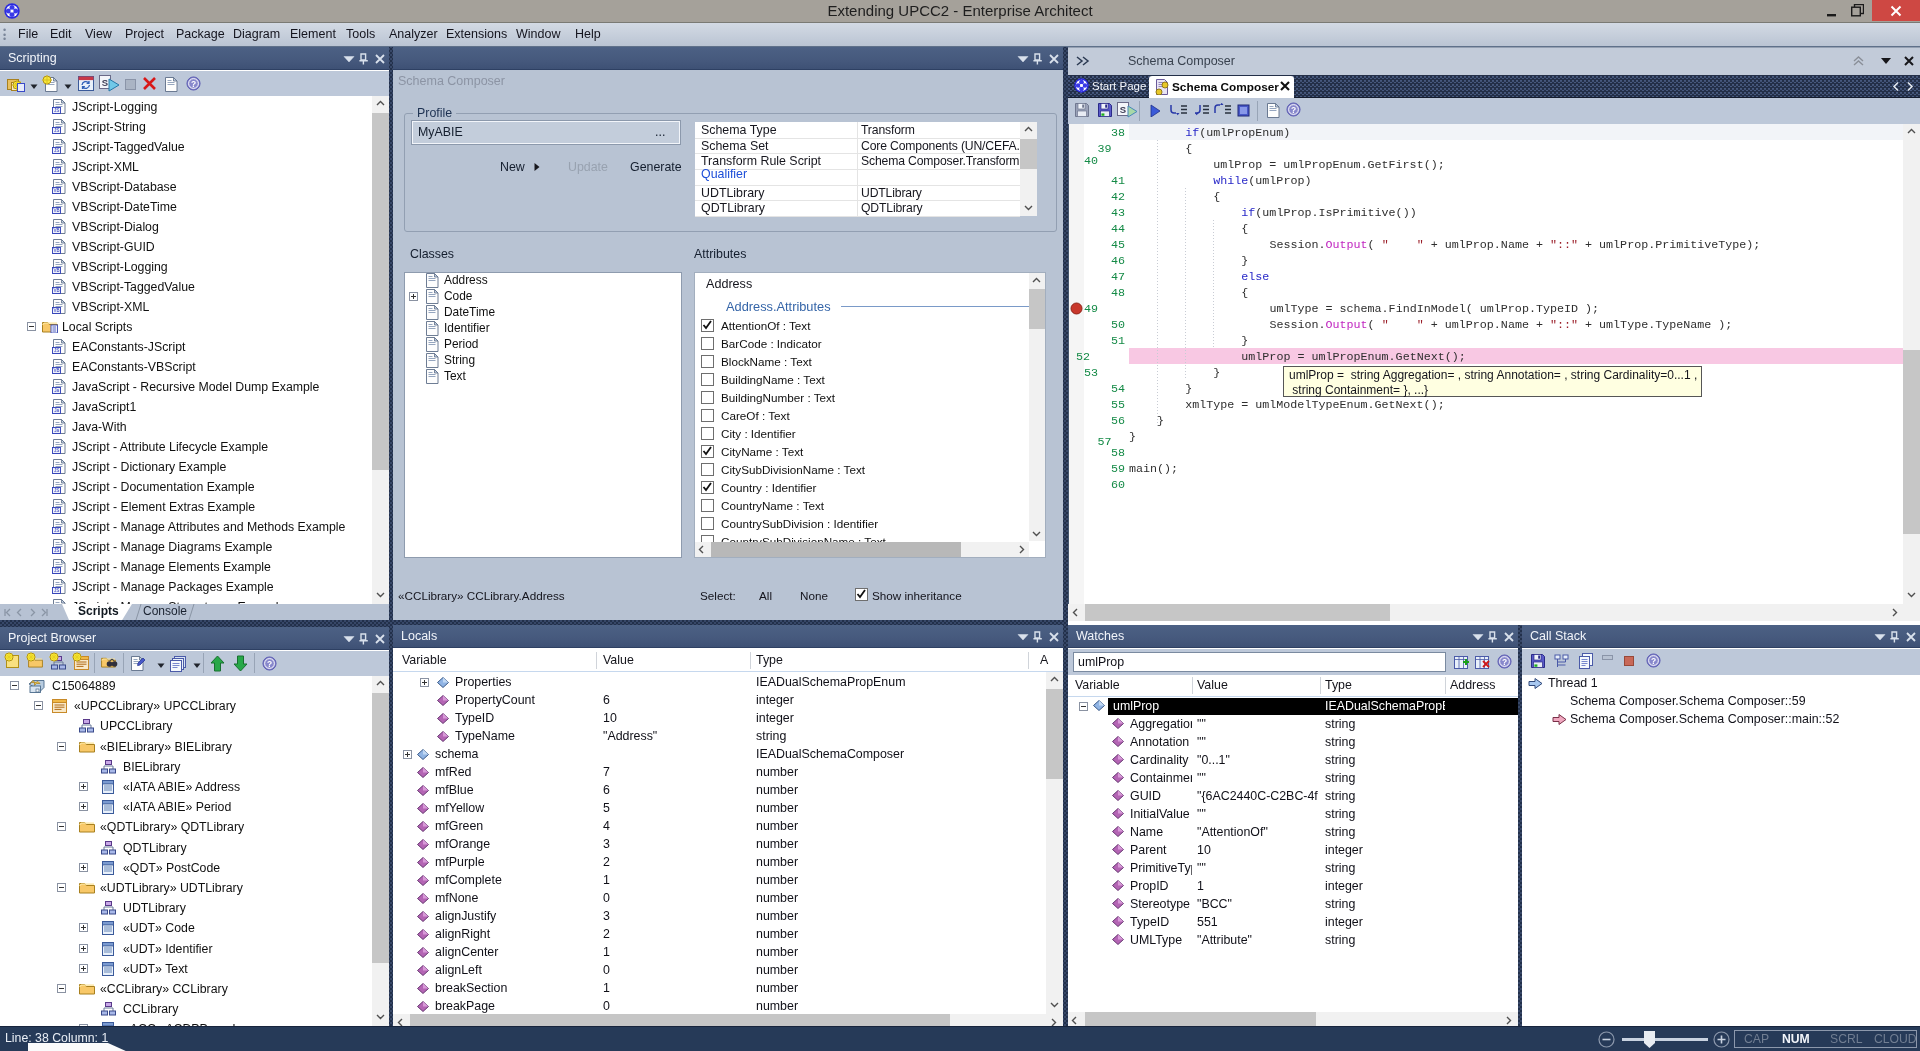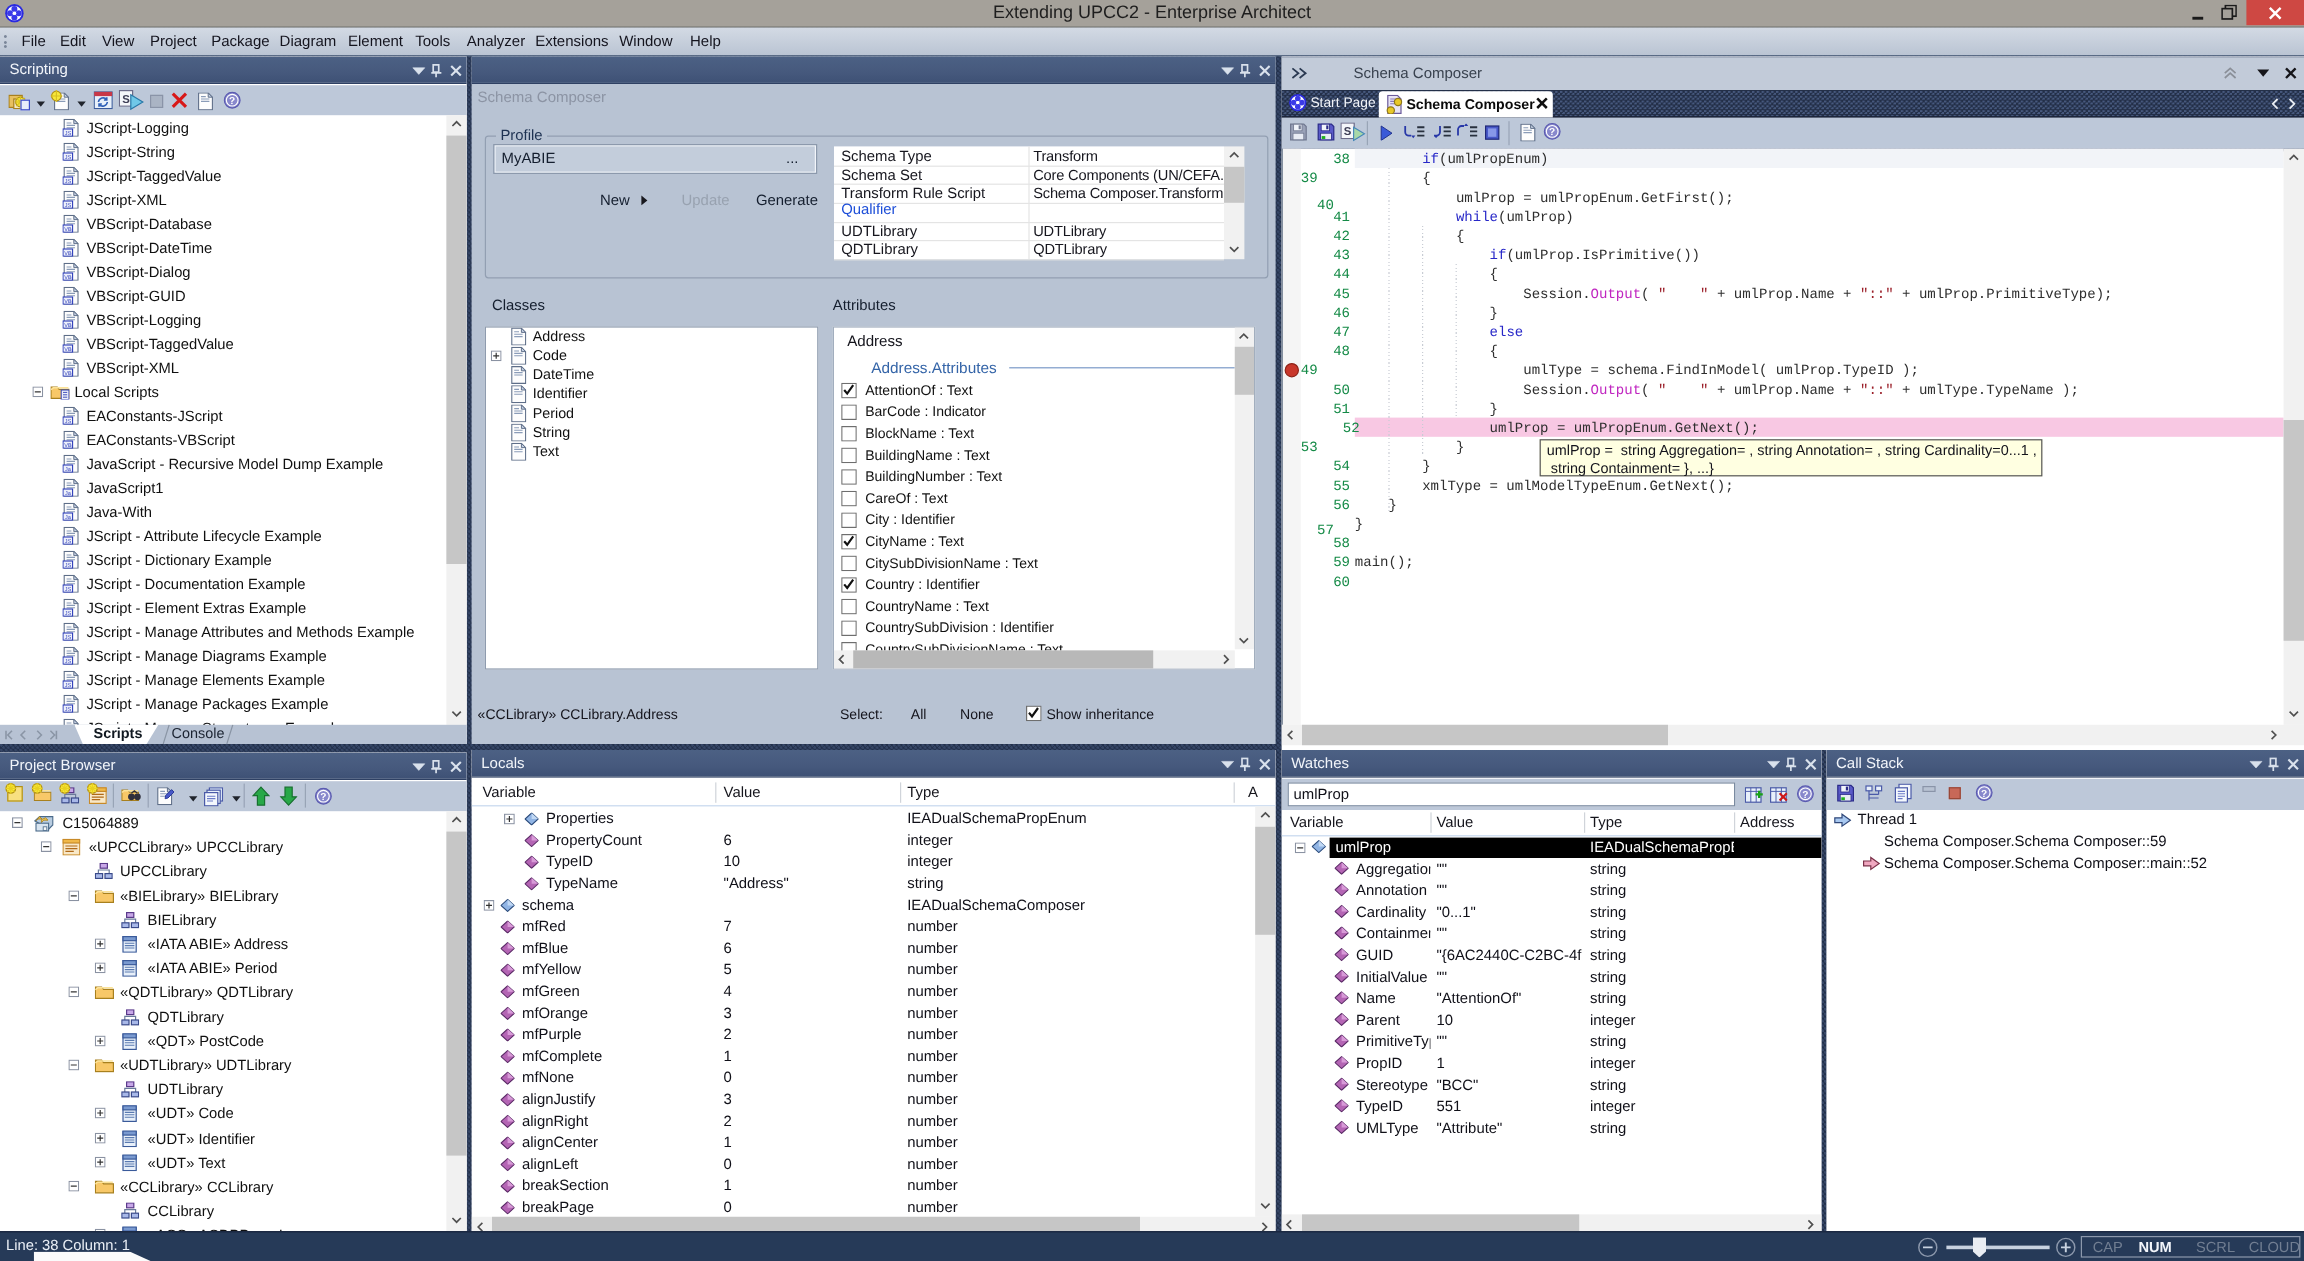--- a/index.html
+++ b/index.html
@@ -909,23 +909,23 @@
 <div class="abs" style="left:61px;top:77px;width:774px;height:16px;background:#F2F4F8"></div>
 <div class="abs" style="left:61px;top:301px;width:774px;height:16px;background:#F8C8E3"></div>
 <div class="abs" style="left:89px;top:93px;width:1px;height:288px;background:repeating-linear-gradient(180deg,#C8CCD4 0 1px,transparent 1px 3px)"></div>
 <div class="abs" style="left:117px;top:141px;width:1px;height:192px;background:repeating-linear-gradient(180deg,#C8CCD4 0 1px,transparent 1px 3px)"></div>
 <div class="abs" style="left:145px;top:173px;width:1px;height:128px;background:repeating-linear-gradient(180deg,#C8CCD4 0 1px,transparent 1px 3px)"></div>
 <svg class="abs" style="left:2px;top:255px" width="13" height="13">
       <circle cx="6.5" cy="6.5" r="5.5" fill="#C8372B" stroke="#8E2318"></circle>
     </svg>
 <div class="abs code" style="left:16px;top:78.5px;width:41px;text-align:right;color:#148A46">38</div>
 <div class="abs code" style="left:117.16px;top:78.5px"><span class="kw">if</span><span class="pl">(umlPropEnum)</span></div>
-<div class="abs code" style="left:16px;top:94.5px;width:41px;text-align:left;color:#148A46">39</div>
+<div class="abs code" style="left:16px;top:94.5px;width:41px;text-align:center;color:#148A46">39</div>
 <div class="abs code" style="left:117.16px;top:94.5px"><span class="pl">{</span></div>
-<div class="abs code" style="left:16px;top:117px;width:41px;text-align:center;color:#148A46">40</div>
+<div class="abs code" style="left:16px;top:107px;width:41px;text-align:left;color:#148A46">40</div>
 <div class="abs code" style="left:145.24px;top:110.5px"><span class="pl">umlProp = umlPropEnum.GetFirst();</span></div>
 <div class="abs code" style="left:16px;top:126.5px;width:41px;text-align:right;color:#148A46">41</div>
 <div class="abs code" style="left:145.24px;top:126.5px"><span class="kw">while</span><span class="pl">(umlProp)</span></div>
 <div class="abs code" style="left:16px;top:142.5px;width:41px;text-align:right;color:#148A46">42</div>
 <div class="abs code" style="left:145.24px;top:142.5px"><span class="pl">{</span></div>
 <div class="abs code" style="left:16px;top:158.5px;width:41px;text-align:right;color:#148A46">43</div>
 <div class="abs code" style="left:173.32px;top:158.5px"><span class="kw">if</span><span class="pl">(umlProp.IsPrimitive())</span></div>
 <div class="abs code" style="left:16px;top:174.5px;width:41px;text-align:right;color:#148A46">44</div>
 <div class="abs code" style="left:173.32px;top:174.5px"><span class="pl">{</span></div>
 <div class="abs code" style="left:16px;top:190.5px;width:41px;text-align:right;color:#148A46">45</div>
@@ -935,21 +935,21 @@
 <div class="abs code" style="left:16px;top:222.5px;width:41px;text-align:right;color:#148A46">47</div>
 <div class="abs code" style="left:173.32px;top:222.5px"><span class="kw">else</span></div>
 <div class="abs code" style="left:16px;top:238.5px;width:41px;text-align:right;color:#148A46">48</div>
 <div class="abs code" style="left:173.32px;top:238.5px"><span class="pl">{</span></div>
 <div class="abs code" style="left:16px;top:254.5px;width:41px;text-align:left;color:#148A46">49</div>
 <div class="abs code" style="left:201.39999999999998px;top:254.5px"><span class="pl">umlType = schema.FindInModel( umlProp.TypeID );</span></div>
 <div class="abs code" style="left:16px;top:270.5px;width:41px;text-align:right;color:#148A46">50</div>
 <div class="abs code" style="left:201.39999999999998px;top:270.5px"><span class="pl">Session.</span><span class="mg">Output</span><span class="pl">( </span><span class="st">"&nbsp;&nbsp;&nbsp;&nbsp;"</span><span class="pl"> + umlProp.Name + </span><span class="st">"::"</span><span class="pl"> + umlType.TypeName );</span></div>
 <div class="abs code" style="left:16px;top:286.5px;width:41px;text-align:right;color:#148A46">51</div>
 <div class="abs code" style="left:173.32px;top:286.5px"><span class="pl">}</span></div>
-<div class="abs code" style="left:24px;top:302.5px;width:41px;text-align:right;color:#148A46">52</div>
+<div class="abs code" style="left:8px;top:302.5px;width:41px;text-align:left;color:#148A46">52</div>
 <div class="abs code" style="left:173.32px;top:302.5px"><span class="pl">umlProp = umlPropEnum.GetNext();</span></div>
 <div class="abs code" style="left:16px;top:318.5px;width:41px;color:#148A46">53</div>
 <div class="abs code" style="left:145.24px;top:318.5px"><span class="pl">}</span></div>
 <div class="abs code" style="left:16px;top:334.5px;width:41px;text-align:right;color:#148A46">54</div>
 <div class="abs code" style="left:117.16px;top:334.5px"><span class="pl">}</span></div>
 <div class="abs code" style="left:16px;top:350.5px;width:41px;text-align:right;color:#148A46">55</div>
 <div class="abs code" style="left:117.16px;top:350.5px"><span class="pl">xmlType = umlModelTypeEnum.GetNext();</span></div>
 <div class="abs code" style="left:16px;top:366.5px;width:41px;text-align:right;color:#148A46">56</div>
 <div class="abs code" style="left:89.08px;top:366.5px"><span class="pl">}</span></div>
 <div class="abs code" style="left:16px;top:388px;width:41px;text-align:center;color:#148A46">57</div>

